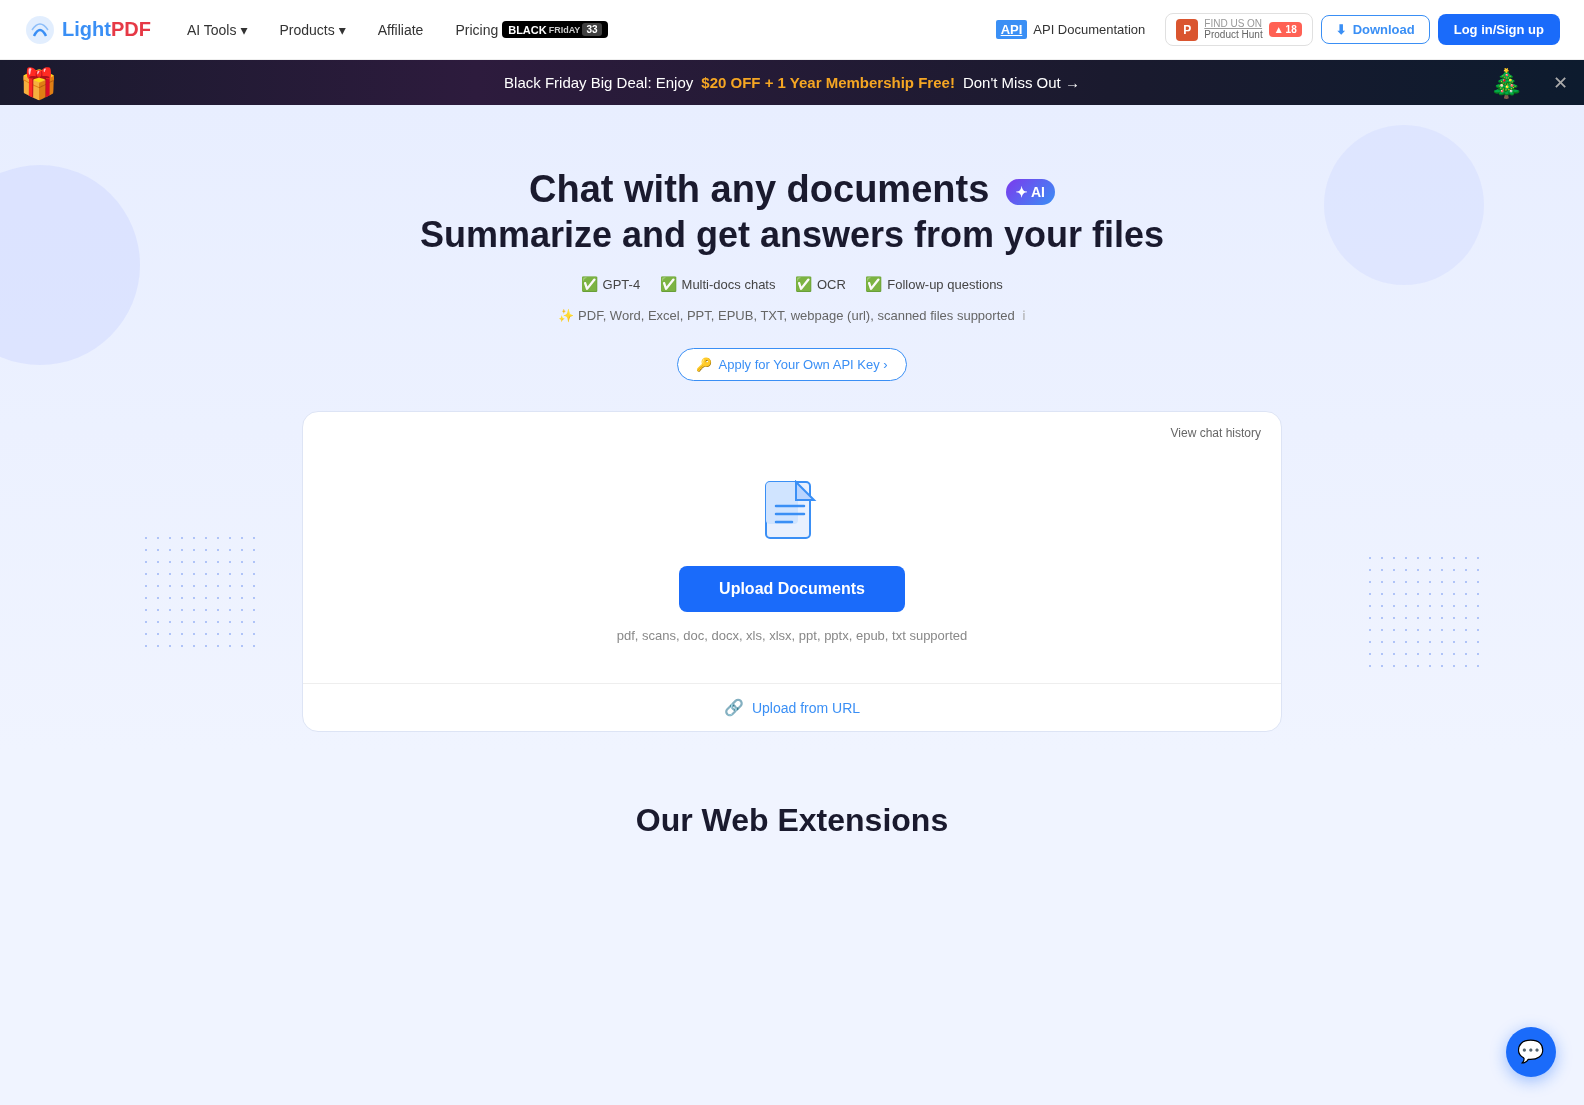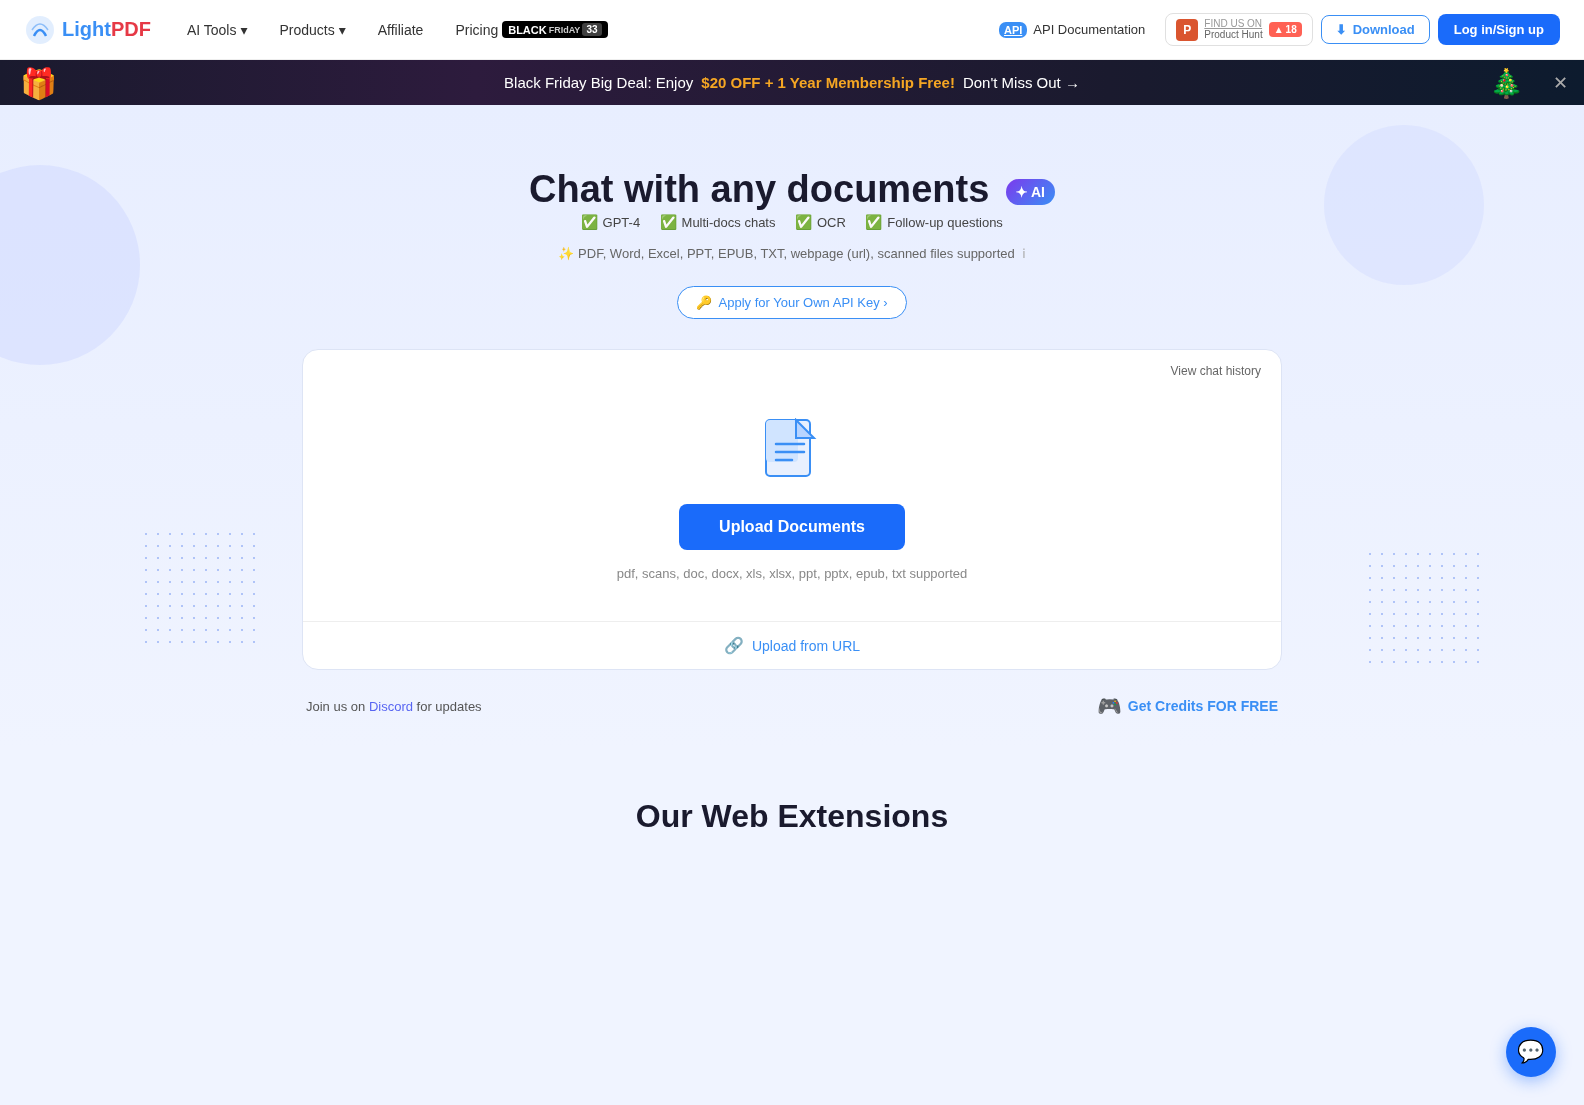--- a/index.html
+++ b/index.html
@@ -77,24 +77,24 @@
       gap: 6px;
       padding: 6px 12px;
       font-size: 13px;
       color: #333;
       cursor: pointer;
       border-radius: 4px;
     }
     .api-badge {
       background: #3a8ff5;
       color: #fff;
-      font-size: 11px;
+      font-size: 13px;
       font-weight: 700;
       padding: 2px 5px;
-      border-radius: 7px;
+      border-radius: 2px;
       text-decoration: underline;
     }
     .product-hunt-btn {
       display: flex;
       align-items: center;
       gap: 6px;
       border: 1.5px solid #e0e0e0;
       border-radius: 8px;
       padding: 4px 10px;
       cursor: pointer;
@@ -495,20 +495,21 @@
 <section class="hero">
   <div class="hero-bg-circle1"></div>
   <div class="hero-bg-circle2"></div>
   <div class="hero-dots-left"></div>
   <div class="hero-dots-right"></div>
 
   <h1 class="hero-title">
     <span>Chat with any documents</span>
     <span class="ai-badge">✦ AI</span>
   </h1>
+  <h2 class="hero-subtitle">Summarize and get answers from your files</h2>
 
   <div class="hero-features">
     <div class="hero-feature">
       <span class="check-icon">✅</span>
       <span>GPT-4</span>
     </div>
     <div class="hero-feature">
       <span class="check-icon">✅</span>
       <span>Multi-docs chats</span>
     </div>
@@ -552,30 +553,19 @@
       <span class="upload-formats">pdf, scans, doc, docx, xls, xlsx, ppt, pptx, epub, txt supported</span>
     </div>
     <hr class="upload-divider">
     <div class="url-upload-btn">
       <span class="link-icon">🔗</span>
       <span>Upload from URL</span>
     </div>
   </div>
 
   
-  <div class="join-section">
-    <span class="join-text">
-      <span>Join us on </span>
-      <span class="discord-link">Discord</span>
-      <span> for updates</span>
-    </span>
-    <div class="credits-btn">
-      <span class="credits-icon">🎮</span>
-      <span>Get Credits FOR FREE</span>
-    </div>
-  </div>
 </section>
 
 <section class="web-ext-section">
   <h2 class="web-ext-title">Our Web Extensions</h2>
 </section>
 
 <div class="chat-float">💬</div>
 
 </body></html>

